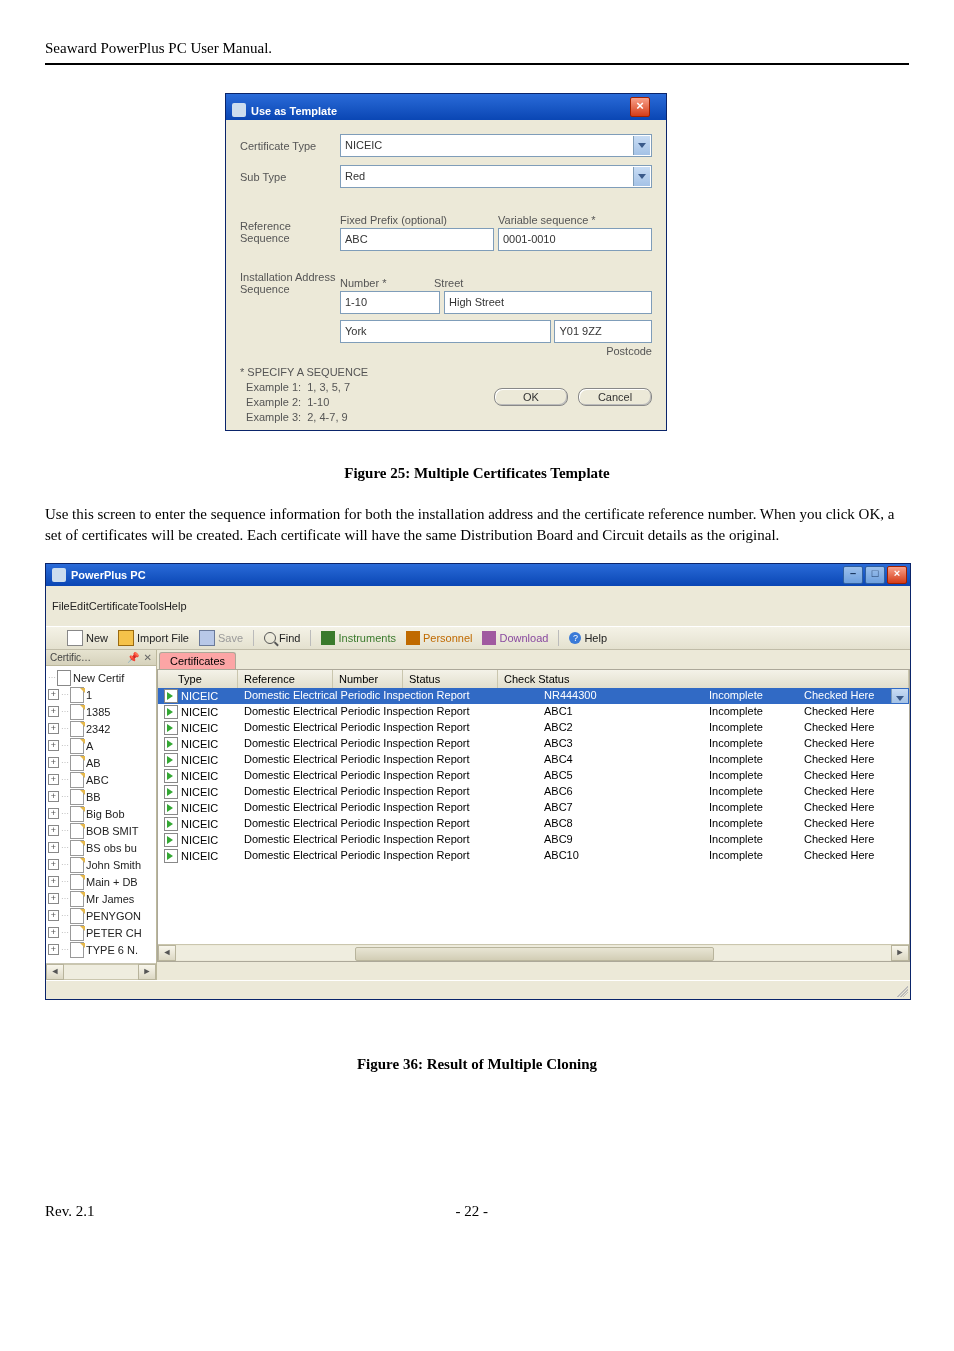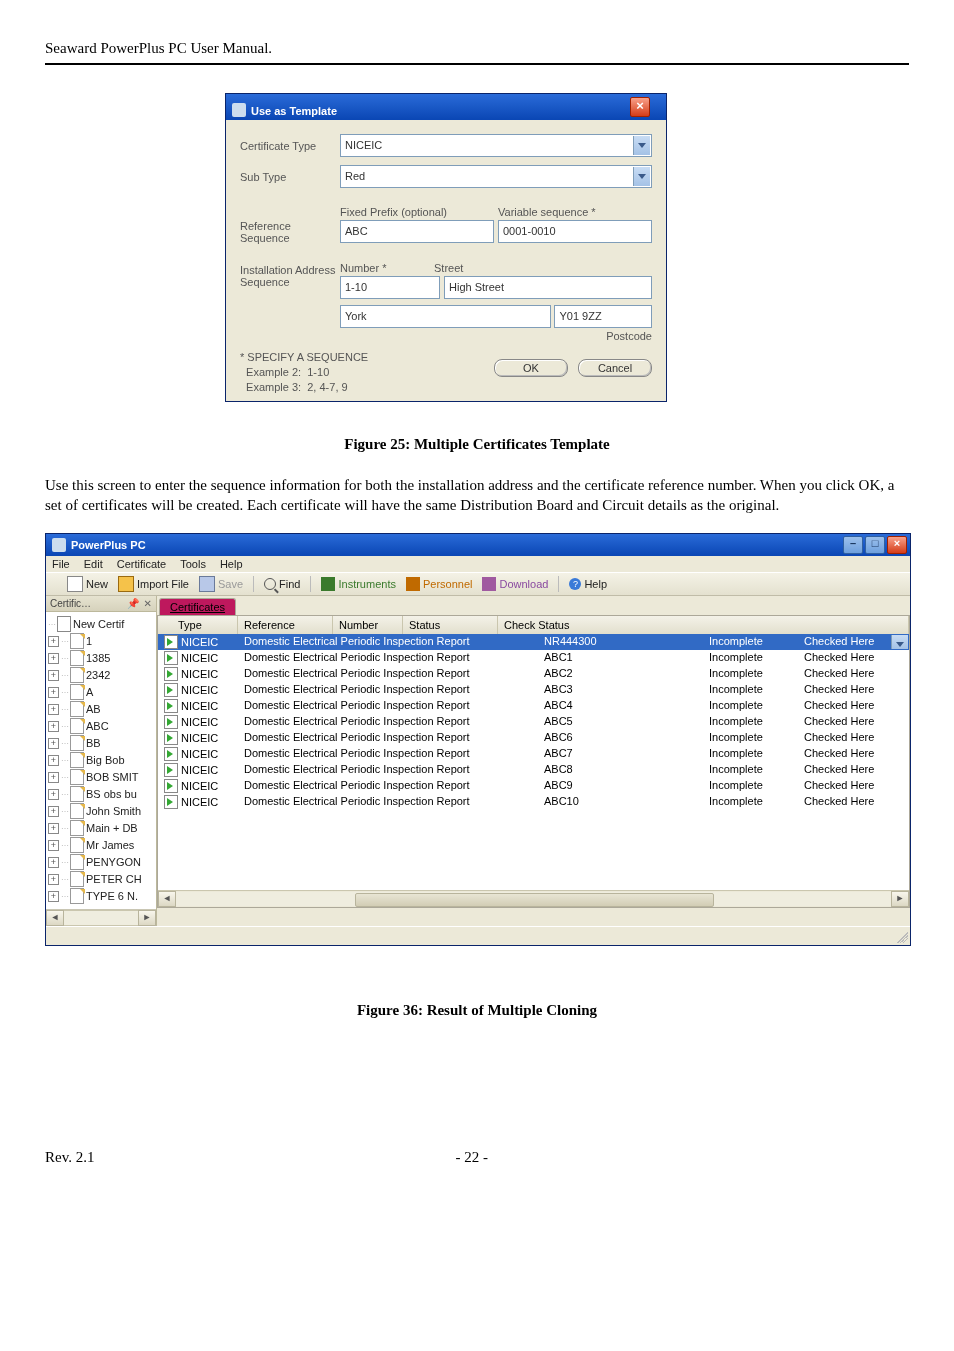--- a/index.html
+++ b/index.html
@@ -82,21 +82,21 @@
     position:absolute;
     right:5px; top:8px;
     border-left:4px solid transparent;
     border-right:4px solid transparent;
     border-top:5px solid #3a5a8a;
     z-index:1;
   }
   .two { display:flex; gap:4px; }
   .two > * { flex:1; }
   .section-gap { height:10px; }
-  .small-hdr { display:flex; gap:4px; margin-bottom:2px; color:#555;}
+  .small-hdr { display:flex; gap:4px; margin-bottom:2px; color:#555;margin-top:8px;}
   .small-hdr > div { flex:1; }
   .addr-grid { flex:1; }
   .addr-grid .two .field { margin-bottom:3px;}
   .postrow { display:flex; }
   .postrow .field:first-child { flex:2.3; margin-right:3px;}
   .postrow .field:last-child { flex:1;}
   .postlabel { text-align:right; margin-top:2px; color:#555;}
   .footnote { color:#555; margin-top:8px; line-height:1.35;}
   .btnrow { display:flex; gap:10px; justify-content:flex-end; margin-top:-36px; margin-bottom:4px;}
   .btn {
@@ -132,21 +132,21 @@
     background: linear-gradient(to bottom, #2a6bd8 0%, #0a46b4 100%);
     color:#fff; font-weight:bold;
     padding:2px 3px 2px 6px;
     display:flex; align-items:center;
   }
   .winbtns { margin-left:auto; display:flex; gap:2px;}
   .wb { width:18px;height:16px;border:1px solid #3060a0;border-radius:2px;text-align:center;line-height:13px;font-weight:bold;font-size:11px;}
   .wb-min { background:linear-gradient(#9cc0ec,#6ea0de); color:#18345c;}
   .wb-max { background:linear-gradient(#9cc0ec,#6ea0de); color:#18345c;}
   .wb-close { background:linear-gradient(#f9a18a,#d43c18); color:#fff; border-color:#a02000;}
-  .menubar { background:#ece9d8; padding:2px 6px; display:flex; gap:14px; color:#222;}
+  .menubar { background:#ece9d8; padding:14px 6px; display:flex; color:#222;}
   .menubar span { cursor:default; }
   .toolbar {
     background:linear-gradient(#f4f2e6,#e4e1cf);
     border-top:1px solid #fff;
     border-bottom:1px solid #c0bca8;
     padding:2px 18px;
     display:flex; align-items:center; gap:4px;
     color:#222;
   }
   .tb-sep { width:1px; height:16px; background:#bbb; margin:0 3px;}
@@ -179,22 +179,22 @@
   .tree-item .exp { width:9px;height:9px;border:1px solid #888;font-size:9px;line-height:8px;text-align:center;color:#555;background:#fff;}
   .tree-item .dots { color:#bbb; font-size:8px; letter-spacing:-1px;}
   .tree-item .tic { width:12px;height:14px;background:#fff;border:1px solid #999; position:relative;}
   .tree-item .tic::after{content:"";position:absolute;top:0;right:-2px;border-top:5px solid #e6b84a;border-left:5px solid transparent;}
   .scroll-h { display:flex; background:#ece9d8; border-top:1px solid #c9c6b3; height:16px; align-items:center;}
   .scroll-h .arrow { width:16px;height:14px;background:linear-gradient(#f8f6ec,#dcd8c4);border:1px solid #b8b49c;text-align:center;line-height:12px;font-size:9px;color:#555;}
   .scroll-h .track { flex:1;height:14px;background:#efeddf;border-top:1px solid #cac6ae;border-bottom:1px solid #cac6ae;}
   .main { flex:1; display:flex; flex-direction:column;}
   .tabrow { display:flex; background:#ece9d8; padding-top:2px; padding-left:2px;}
   .tab {
-    background:#be185d;border:1px solid #aca899;border-bottom:none;
-    padding:2px 10px; font-size:11px; border-radius:3px 3px 0 0;text-decoration:underline;
+    background:#fca5a5;border:1px solid #aca899;border-bottom:none;
+    padding:2px 10px; font-size:11px; border-radius:3px 3px 0 0;
   }
   .grid { background:#fff; border:1px solid #aca899; }
   .ghead { display:flex; background:linear-gradient(#f4f2e8,#e2dfcd); font-size:11px;}
   .ghead > div { padding:3px 6px; border-right:1px solid #cac6ae; box-sizing:border-box;}
   .grow { display:flex; font-size:11px;}
   .grow > div { padding:1px 6px; box-sizing:border-box; overflow:hidden; white-space:nowrap;}
   .grow.sel { background:#316ac5; color:#fff;}
   .col-type{width:80px; display:flex; align-items:center; gap:3px;}
   .col-desc{width:300px;}
   .col-ref{width:95px;}
@@ -265,20 +265,21 @@
         </div>
         <div class="postrow">
           <div class="field">York</div>
           <div class="field">Y01 9ZZ</div>
         </div>
         <div class="postlabel">Postcode</div>
       </div>
     </div>
     <div class="footnote">
       <div>* SPECIFY A SEQUENCE</div>
+      <div style="white-space:pre;">  Example 1:  1, 3, 5, 7</div>
       <div style="white-space:pre;">  Example 2:  1-10</div>
       <div style="white-space:pre;">  Example 3:  2, 4-7, 9</div>
     </div>
     <div class="btnrow">
       <div class="btn">OK</div>
       <div class="btn">Cancel</div>
     </div>
   </div>
 </div>
 

